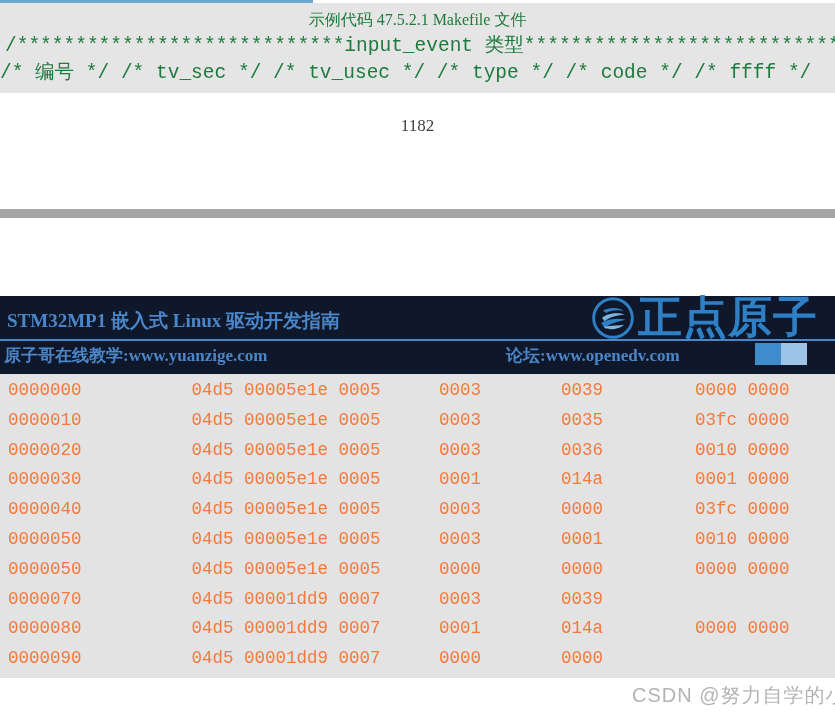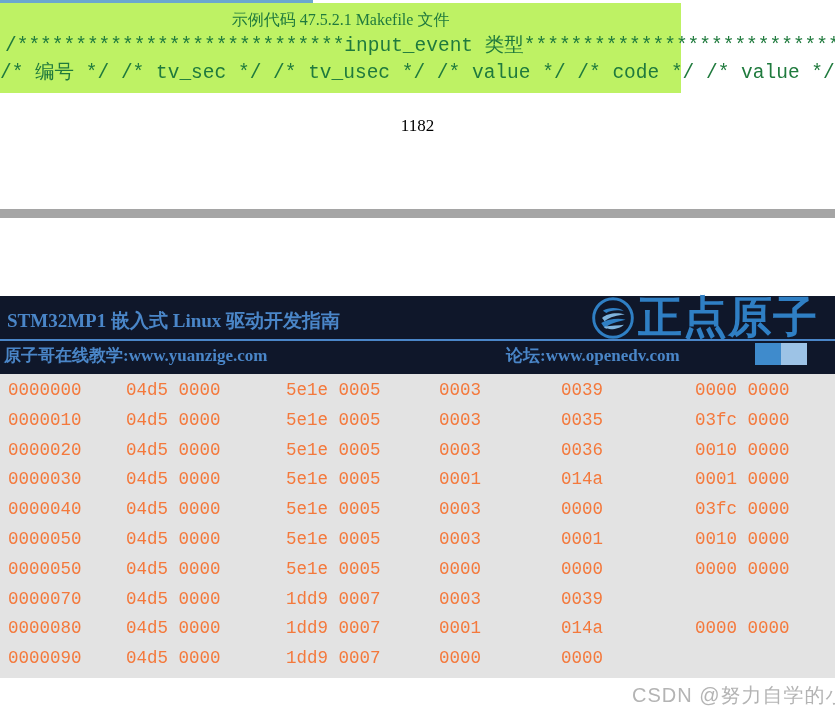--- a/index.html
+++ b/index.html
@@ -16,22 +16,22 @@
   }
 
   
   .top-rule {
     width: 313px;
     height: 3px;
     background: #6aa8cf;
     margin: 0;
   }
   .code-block {
-    background: #bef264;
-    width: 681px;
+    background: #e5e5e5;
+    width: 835px;
     padding: 4px 0 6px 0;
     box-sizing: border-box;
   }
   .code-caption {
     color: #1f7a3d;
     font-family: "Liberation Serif", serif;
     font-size: 16px;
     font-weight: 400;
     text-align: center;
     line-height: 26px;
@@ -42,21 +42,21 @@
     font-family: "Liberation Mono", monospace;
     font-size: 19.5px;
     letter-spacing: 0px;
     line-height: 27px;
     white-space: pre;
   }
   .code-line.indent1 { padding-left: 5px; }
 
   .page-number {
     text-align: center;
-    color: #000000;
+    color: #404040;
     font-family: "Liberation Serif", serif;
     font-size: 17px;
     padding-top: 23px;
   }
 
   .gap-white {
     height: 73px;
     background: #ffffff;
   }
   .thick-divider {
@@ -148,21 +148,21 @@
   }
   .hex-row {
     display: flex;
     color: #f4793c;
     font-family: "Liberation Mono", monospace;
     font-size: 17.5px;
     line-height: 29.8px;
     white-space: pre;
   }
   .c-offset { width: 126px; padding-left: 8px; box-sizing: border-box; }
-  .c-a      { width: 160px; }
+  .c-a      { width: 160px; text-align: right; }
   .c-b      { width: 153px; }
   .c-type   { width: 122px; }
   .c-code   { width: 134px; }
   .c-value  { width: 140px; }
 
   .watermark {
     position: absolute;
     left: 632px;
     top: 682px;
     color: #b4b4b4;
@@ -174,21 +174,21 @@
   }
 </style>
 </head>
 <body>
 
 <div class="top-rule"></div>
 
 <div class="code-block">
   <div class="code-caption">示例代码 47.5.2.1 Makefile 文件</div>
   <div class="code-line indent1">/****************************input_event 类型****************************/</div>
-  <div class="code-line">/* 编号 */ /* tv_sec */ /* tv_usec */ /* value */ /* code */ /* value */</div>
+  <div class="code-line">/* 编号 */ /* tv_sec */ /* tv_usec */ /* type */ /* code */ /* ffff */</div>
 </div>
 
 <div class="page-number">1182</div>
 
 <div class="gap-white"></div>
 <div class="thick-divider"></div>
 <div class="gap-white2"></div>
 
 <div class="doc-header">
   <div class="doc-title">STM32MP1 嵌入式 Linux 驱动开发指南</div>

